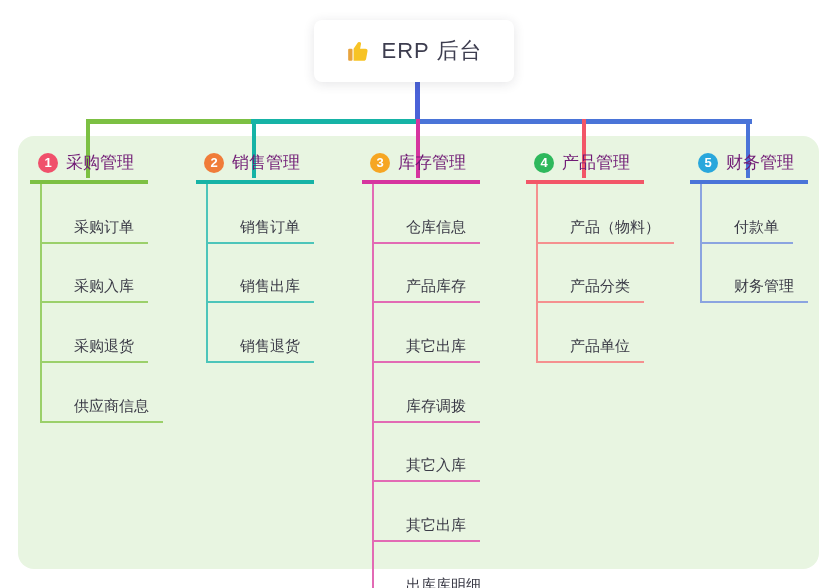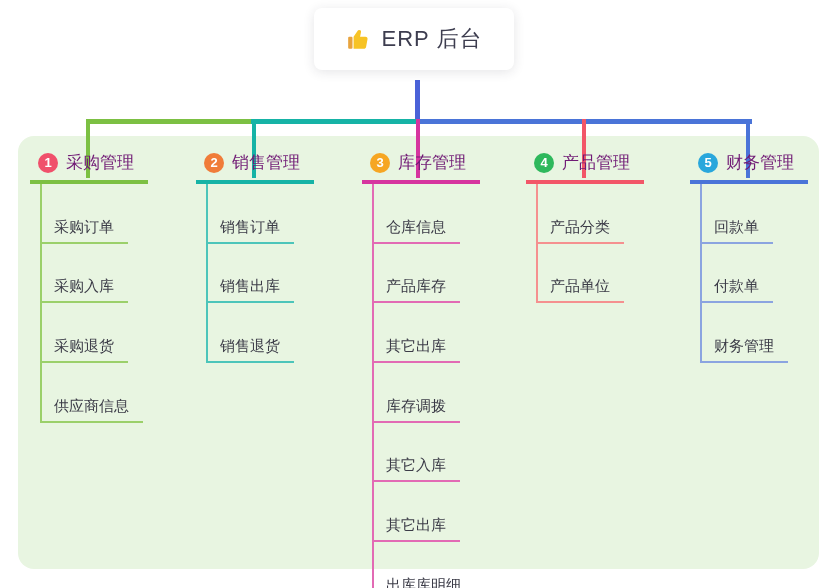--- a/index.html
+++ b/index.html
@@ -7,21 +7,21 @@
     width:839px;height:588px;position:relative;background:#ffffff;
     font-family:"Liberation Sans","DejaVu Sans",sans-serif;
     color:#3a3a4a;overflow:hidden;
   }
   .panel{
     position:absolute;left:18px;top:136px;width:801px;height:433px;
     background:#e8f5e1;border-radius:16px;
   }
   
   .root-node{
-    position:absolute;left:314px;top:8px;width:200px;height:62px;
+    position:absolute;left:314px;top:20px;width:200px;height:62px;
     background:#ffffff;border-radius:8px;
     box-shadow:0 2px 12px rgba(40,40,60,.12);
     display:flex;align-items:center;justify-content:center;gap:10px;
   }
   .root-node .root-title{font-size:22px;color:#3d3d4f;letter-spacing:1px;}
   .root-node svg{width:26px;height:26px;}
   
   .conn{position:absolute;}
   .v-root   {left:415px;top:80px; width:5px; height:42px;}
   .h-seg    {top:119px;height:5px;}
@@ -47,21 +47,21 @@
   }
   .branch-title{font-size:17px;color:#701a75;font-weight:500;white-space:nowrap;}
   .items{
     margin-left:10px;
     border-left:2px solid var(--subline,#bbb);
     width:-moz-max-content;width:max-content;
   }
   .item{
     box-sizing:content-box;height:52.7px;width:-moz-fit-content;width:fit-content;
     display:flex;align-items:flex-end;
-    padding:0 14px 5px 12px;
+    padding:0 14px 5px 32px;
     border-bottom:2px solid var(--subline,#bbb);
     font-size:15px;color:#3b3b47;white-space:nowrap;
   }
 </style>
 </head>
 <body>
 
 <div class="panel" style="background: rgb(232, 245, 225);"></div>
 
 <div class="conn v-root" style="background: rgb(74, 98, 216);"></div>
@@ -153,37 +153,37 @@
   </div>
 </div>
 
 <div class="branch b4" style="--line: #f25668; --subline: #f5908f; --badge: #2eb85c;">
   <div class="branch-head">
     <span class="badge">4</span>
     <span class="branch-title">产品管理</span>
   </div>
   <div class="items">
     <div class="item">
+        <span>产品（物料）</span>
+      </div>
+    <div class="item">
         <span>产品分类</span>
       </div>
     <div class="item">
         <span>产品单位</span>
       </div>
   </div>
 </div>
 
 <div class="branch b5" style="--line: #4a74d8; --subline: #8ba4e0; --badge: #29a7dc;">
   <div class="branch-head">
     <span class="badge">5</span>
     <span class="branch-title">财务管理</span>
   </div>
   <div class="items">
     <div class="item">
-        <span>回款单</span>
-      </div>
-    <div class="item">
         <span>付款单</span>
       </div>
     <div class="item">
         <span>财务管理</span>
       </div>
   </div>
 </div>
 
 </body></html>

